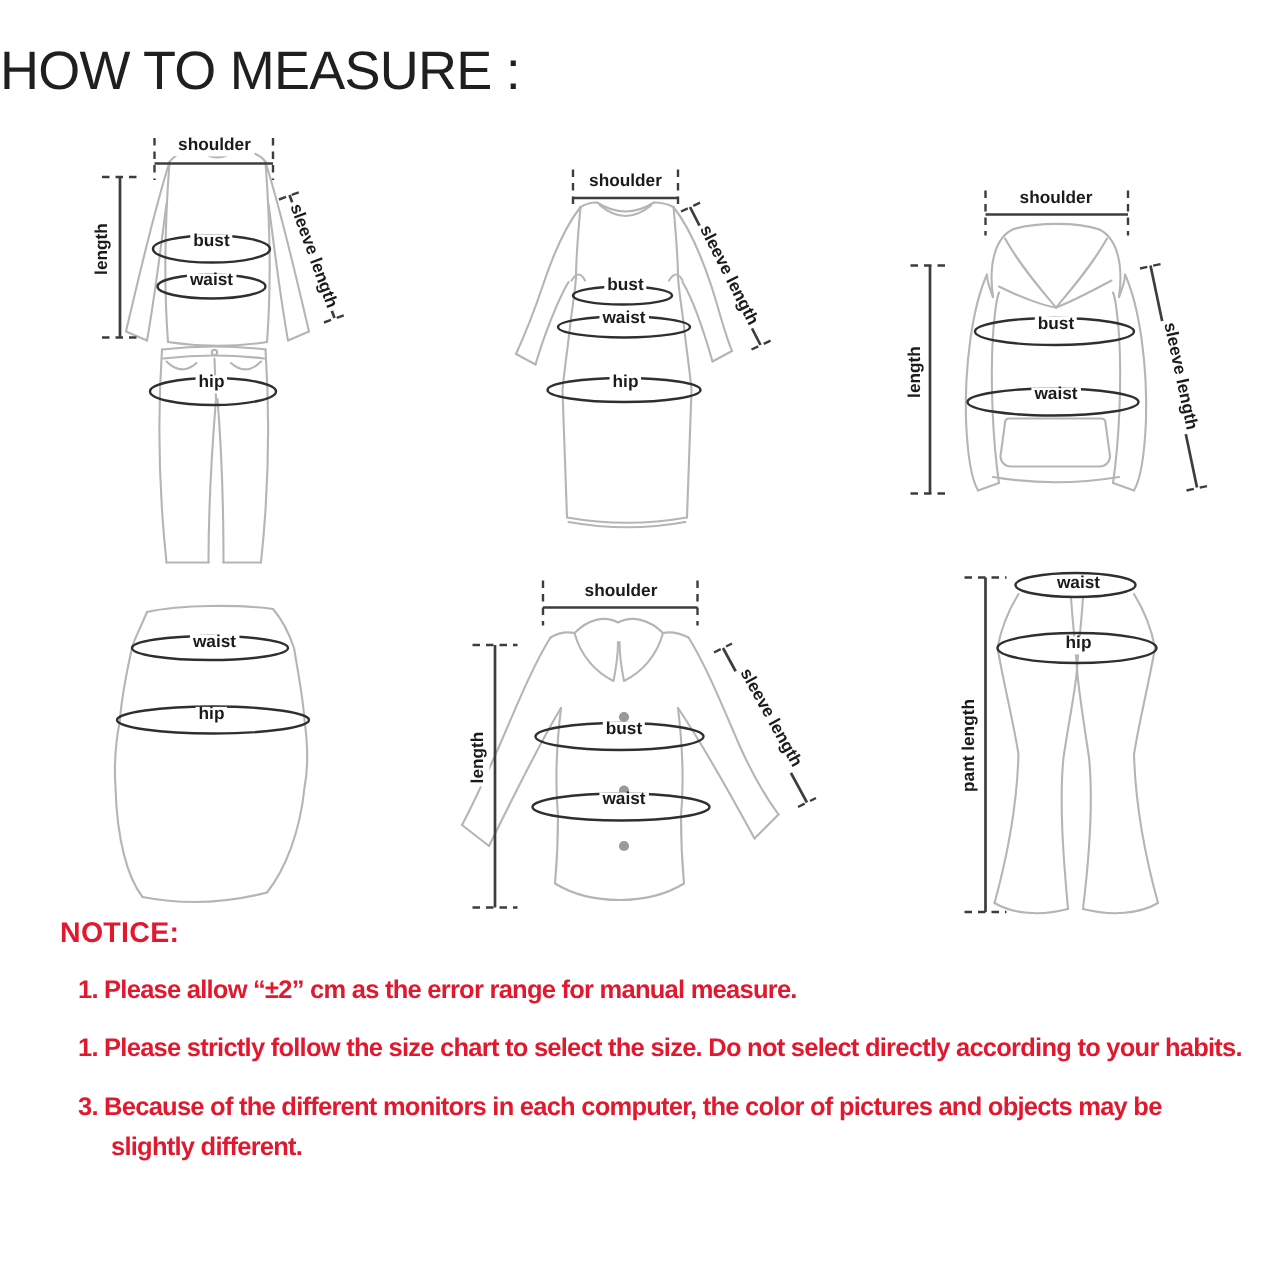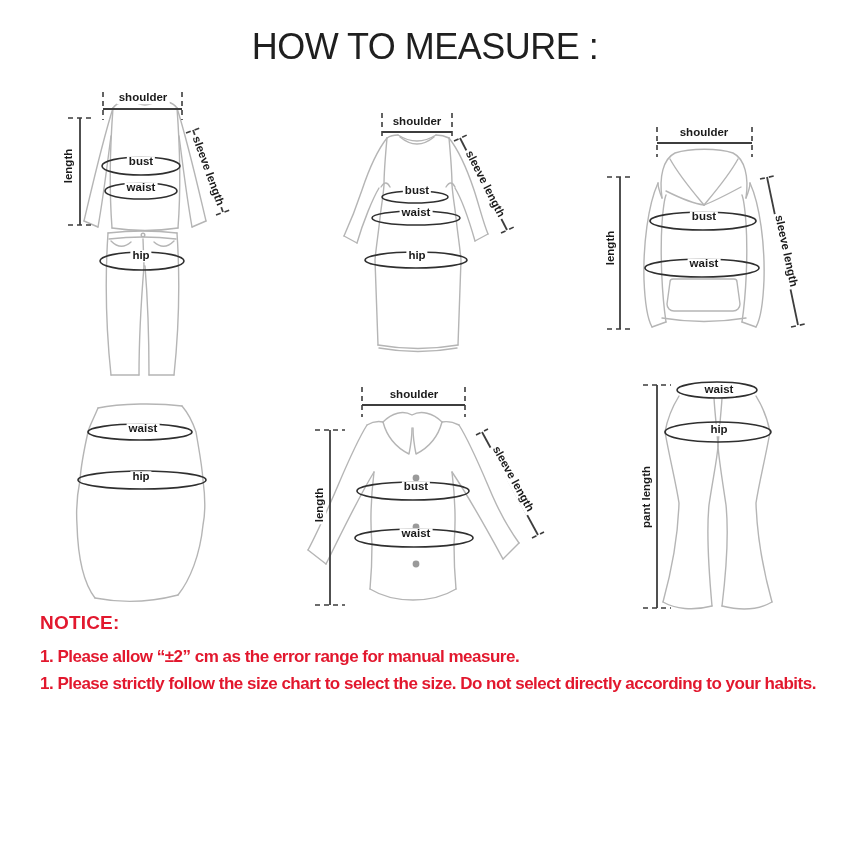--- a/index.html
+++ b/index.html
@@ -1,38 +1,38 @@
 <!DOCTYPE html>
 <html><head>
 <meta charset="utf-8">
 <style>
   html,body{margin:0;padding:0;background:#fff;}
   .page{position:relative;width:850px;height:850px;background:#ffffff;overflow:hidden;
         font-family:"Liberation Sans",sans-serif;}
-  .title{position:absolute;top:26px;left:0;right:0;text-align:center;
+  .title{position:absolute;top:26px;left:0;right:0;
          font-size:36px;font-weight:400;letter-spacing:-0.5px;color:#1f1f1f;}
   .fig{position:absolute;text-decoration:underline;}
   .fig svg{position:absolute;left:0;top:0;}
   
   .g{fill:none;stroke:#b5b5b5;stroke-width:1.4;stroke-linecap:round;stroke-linejoin:round;}
   .gf{fill:#ffffff;stroke:#b5b5b5;stroke-width:1.4;stroke-linejoin:round;}
   
   .m{fill:none;stroke:#3d3d3d;stroke-width:1.8;stroke-linecap:butt;}
   .md{fill:none;stroke:#3d3d3d;stroke-width:1.6;stroke-dasharray:5 4;}
   .me{fill:none;stroke:#2f2f2f;stroke-width:1.6;}
   .btn{fill:#9a9a9a;stroke:none;}
   
   .lbl{position:absolute;font-weight:bold;font-size:11.5px;line-height:1;color:#1b1b1b;
        background:#fff;padding:0 2px;white-space:nowrap;
        transform:translate(-50%,-50%) rotate(var(--r,0deg));}
   
   .notice{position:absolute;left:40px;top:612px;width:800px;color:#e2182e;}
   .notice-heading{font-size:19px;font-weight:bold;margin:0 0 9px 0;letter-spacing:0.2px;}
   .notice-item{font-size:17px;font-weight:bold;line-height:27px;letter-spacing:-0.5px;
-               padding-left:22px;text-indent:-22px;margin:0;}
+               padding-left:22px;text-indent:-22px;margin:12px;}
 </style>
 </head>
 <body>
 
 <div class="page">
 
   <div class="title">HOW TO MEASURE :</div>
 
   <div class="fig" style="left:55px;top:88px;width:180px;height:290px">
     <svg width="180" height="290" viewBox="0 0 180 290">
@@ -244,15 +244,16 @@
     </svg>
     <div class="lbl" style="left:84px;top:15px">waist</div>
     <div class="lbl" style="left:84px;top:55px">hip</div>
     <div class="lbl" style="left:12px;top:122px;--r:-90deg">pant length</div>
   </div>
 
   <div class="notice">
     <p class="notice-heading">NOTICE:</p>
     <p class="notice-item">1. Please allow “±2” cm as the error range for manual measure.</p>
     <p class="notice-item">1. Please strictly follow the size chart  to select the size. Do not select directly according to your habits.</p>
+    <p class="notice-item">3. Because of the different monitors in each computer, the color of pictures and objects may be slightly different.</p>
   </div>
 
 </div>
 
 </body></html>

